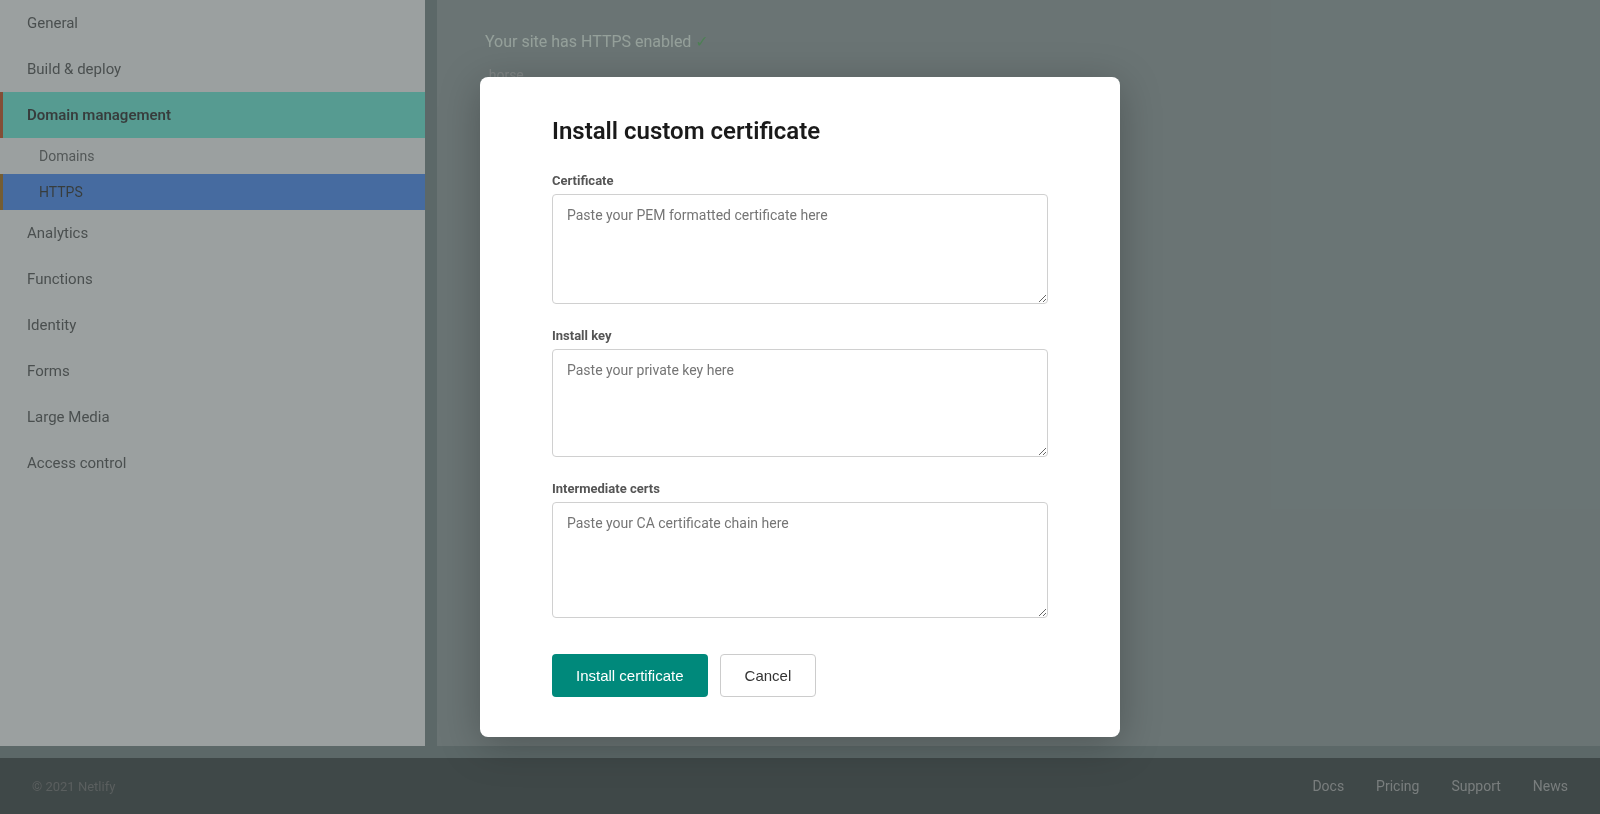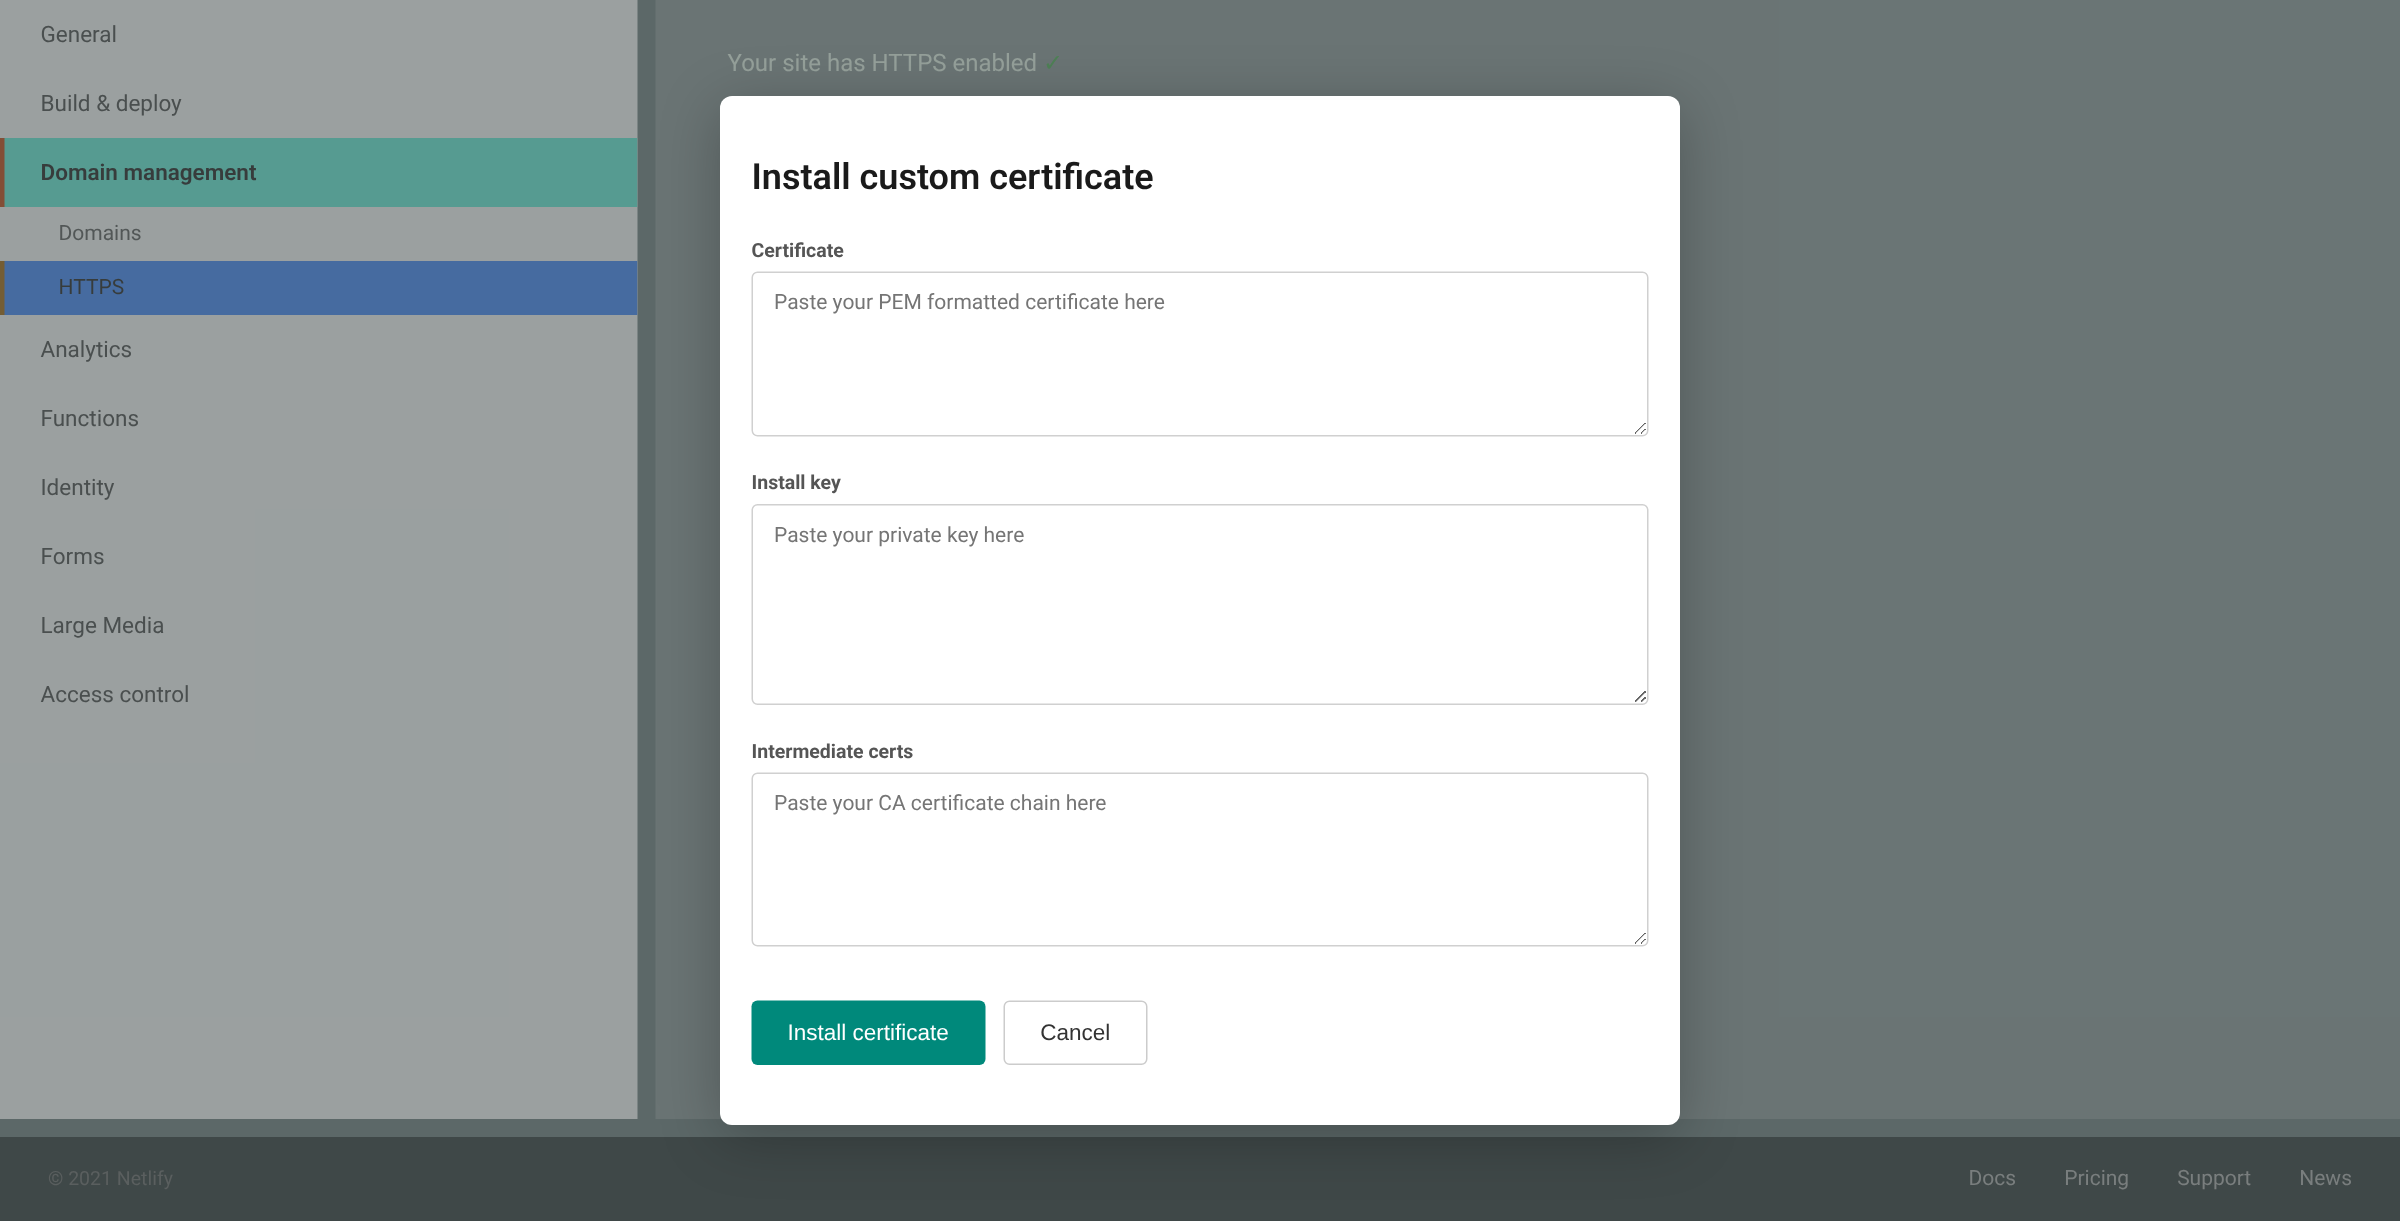--- a/index.html
+++ b/index.html
@@ -123,21 +123,21 @@
       display: flex;
       align-items: center;
       justify-content: center;
       z-index: 100;
     }
 
     
     .modal {
       background: #fff;
       border-radius: 8px;
-      padding: 40px 21px;
+      padding: 40px 72px;
       width: 640px;
       max-width: 95vw;
       box-shadow: 0 8px 40px rgba(0,0,0,0.25);
       position: relative;
     }
 
     .modal-title {
       font-size: 24px;
       font-weight: 600;
       color: #1a1a1a;
@@ -163,21 +163,21 @@
       padding: 12px 14px;
       font-size: 14px;
       color: #888;
       resize: vertical;
       font-family: inherit;
       outline: none;
       background: #fff;
     }
 
     .form-textarea.cert-area { height: 110px; }
-    .form-textarea.key-area { height: 134px; }
+    .form-textarea.key-area { height: 108px; }
     .form-textarea.intermediate-area { height: 116px; }
 
     .modal-actions {
       display: flex;
       gap: 12px;
       margin-top: 32px;
     }
 
     .btn-primary {
       background: #00897b;

